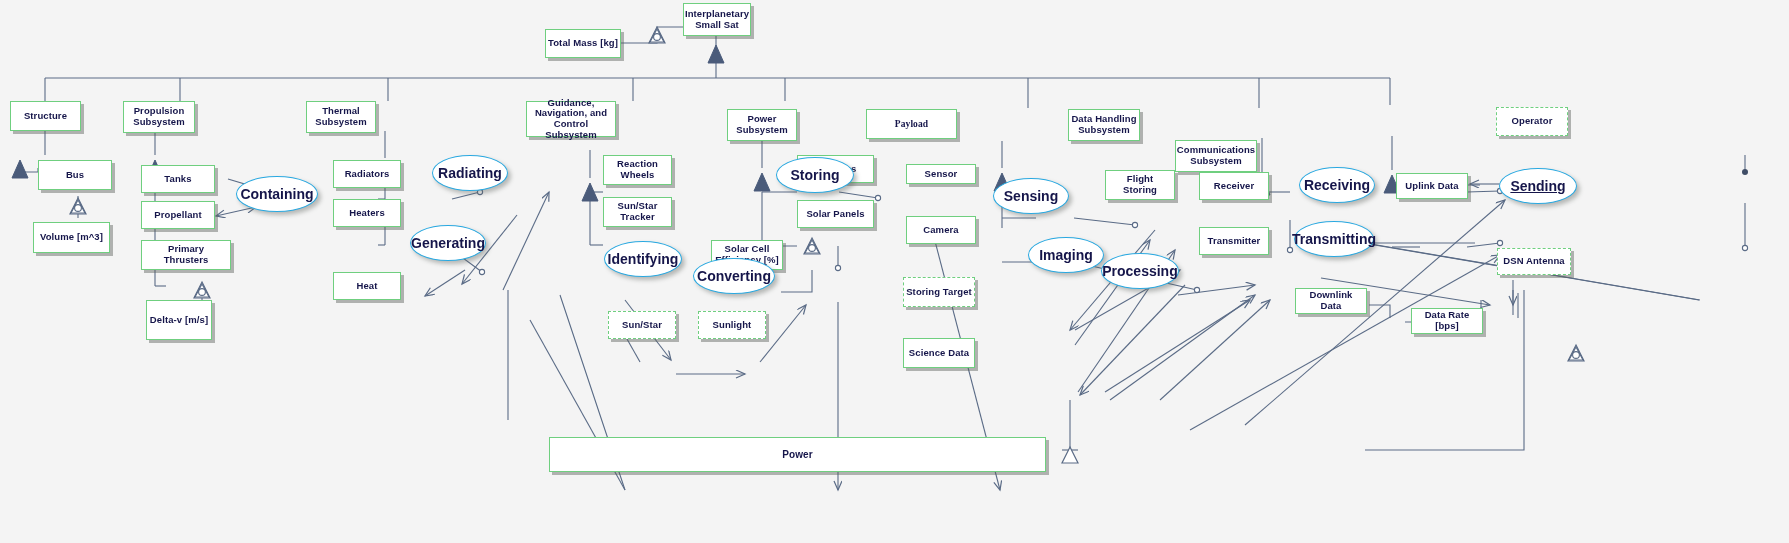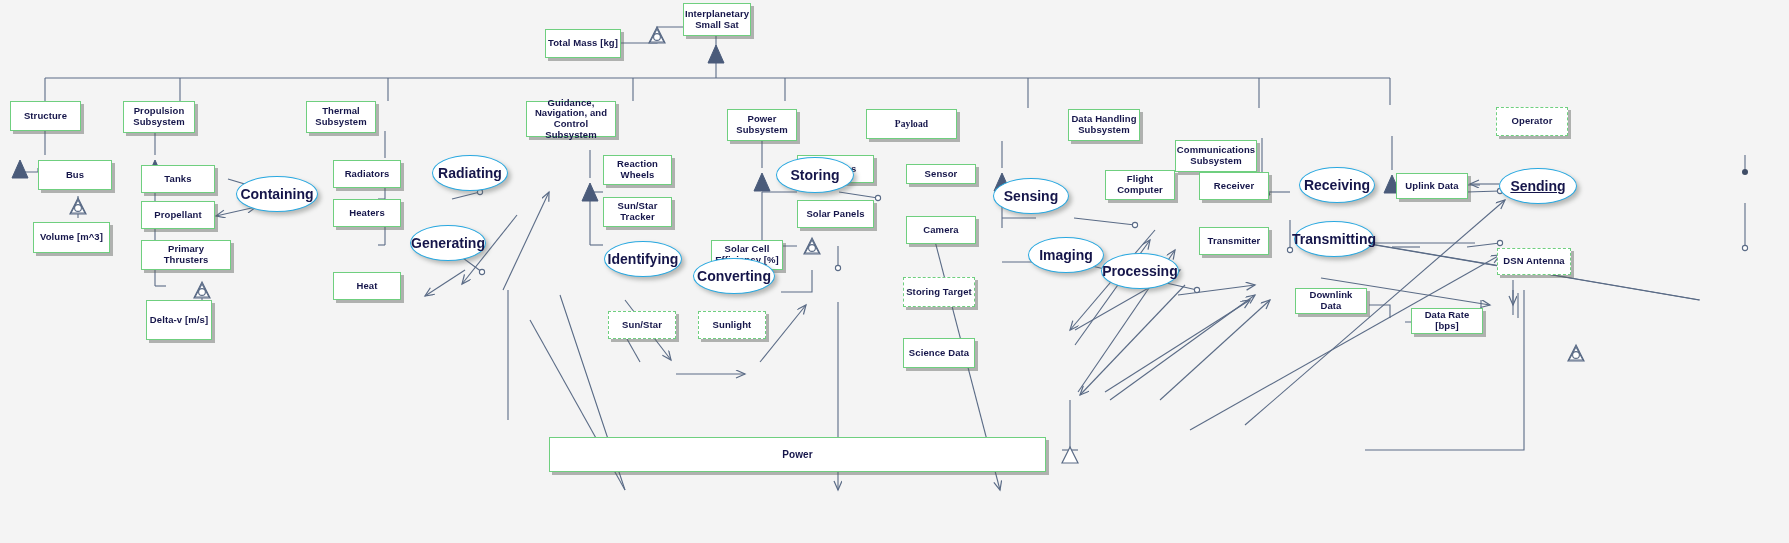--- a/index.html
+++ b/index.html
@@ -316,21 +316,21 @@
   <div class="ell" style="left:1028px;top:237px;width:76px;height:36px;">
     <span>Imaging</span>
   </div>
 
   <div class="blk" style="left:1068px;top:109px;width:72px;height:32px;">
     <span style="white-space:pre-line">Data Handling
 Subsystem</span>
   </div>
   <div class="blk" style="left:1105px;top:170px;width:70px;height:30px;">
     <span style="white-space:pre-line">Flight
-Computer</span>
+Storing</span>
   </div>
   <div class="ell" style="left:1101px;top:253px;width:78px;height:36px;">
     <span>Processing</span>
   </div>
 
   <div class="blk" style="left:1175px;top:105px;width:82px;height:32px;margin-top:35px;">
     <span style="white-space:pre-line">Communications
 Subsystem</span>
   </div>
   <div class="blk" style="left:1199px;top:172px;width:70px;height:28px;">

